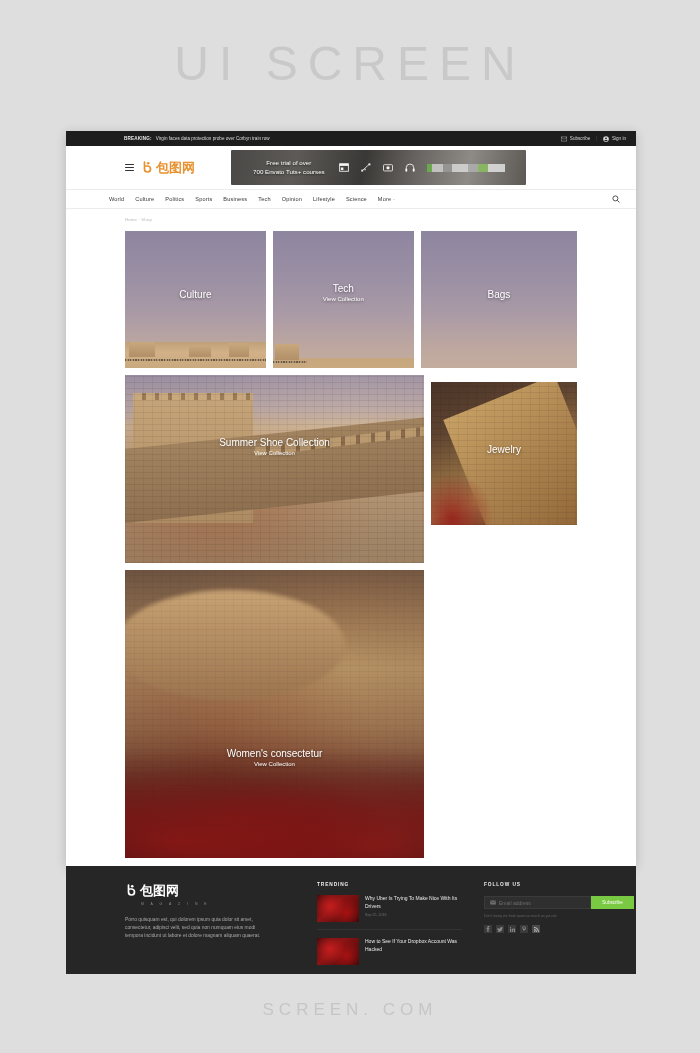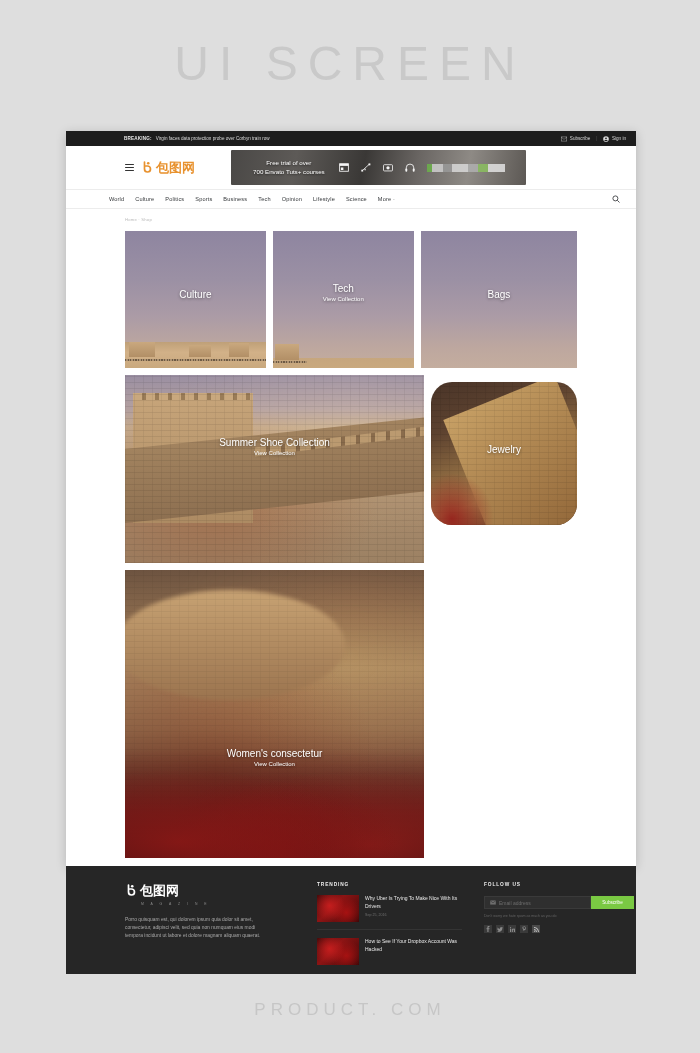--- a/index.html
+++ b/index.html
@@ -149,21 +149,20 @@
     position:relative;
   }
   .c-autumn{
     width:146px;height:286px;
     background:linear-gradient(180deg,#a596a6 0%,#b9a197 20%,#b08f73 40%,#9e7c5e 62%,#8a6a50 82%,#7a5c46 100%);
     position:relative;
   }
   .jwl{
     width:146px;height:143px;margin-top:7px;position:relative;overflow:hidden;
     background:linear-gradient(160deg,#493428 0%,#5e4330 28%,#8d6a41 52%,#a7834f 70%,#6d4228 88%,#4a2a1d 100%);
-    border-radius:21px;
   }
 
   
   .tex{
     position:absolute;inset:0;
     background:
       radial-gradient(ellipse at 30% 70%,rgba(120,60,40,.35),transparent 55%),
       radial-gradient(ellipse at 75% 30%,rgba(255,220,180,.18),transparent 60%);
     mix-blend-mode:overlay;
   }
@@ -489,13 +488,13 @@
               <path d="M0 4.6V7a5 5 0 0 1 5 5h2.4C7.4 7.9 4.1 4.6 0 4.6z" fill="#b5b5b5"></path>
               <path d="M0 0v2.4C5.3 2.4 9.6 6.7 9.6 12H12C12 5.4 6.6 0 0 0z" fill="#b5b5b5"></path>
             </svg>
           </span>
       </div>
     </div>
 
   </div>
 </div>
 
-<div class="canvas-footer">PRODUCT. COM</div>
+<div class="canvas-footer">SCREEN. COM</div>
 
 </body></html>

